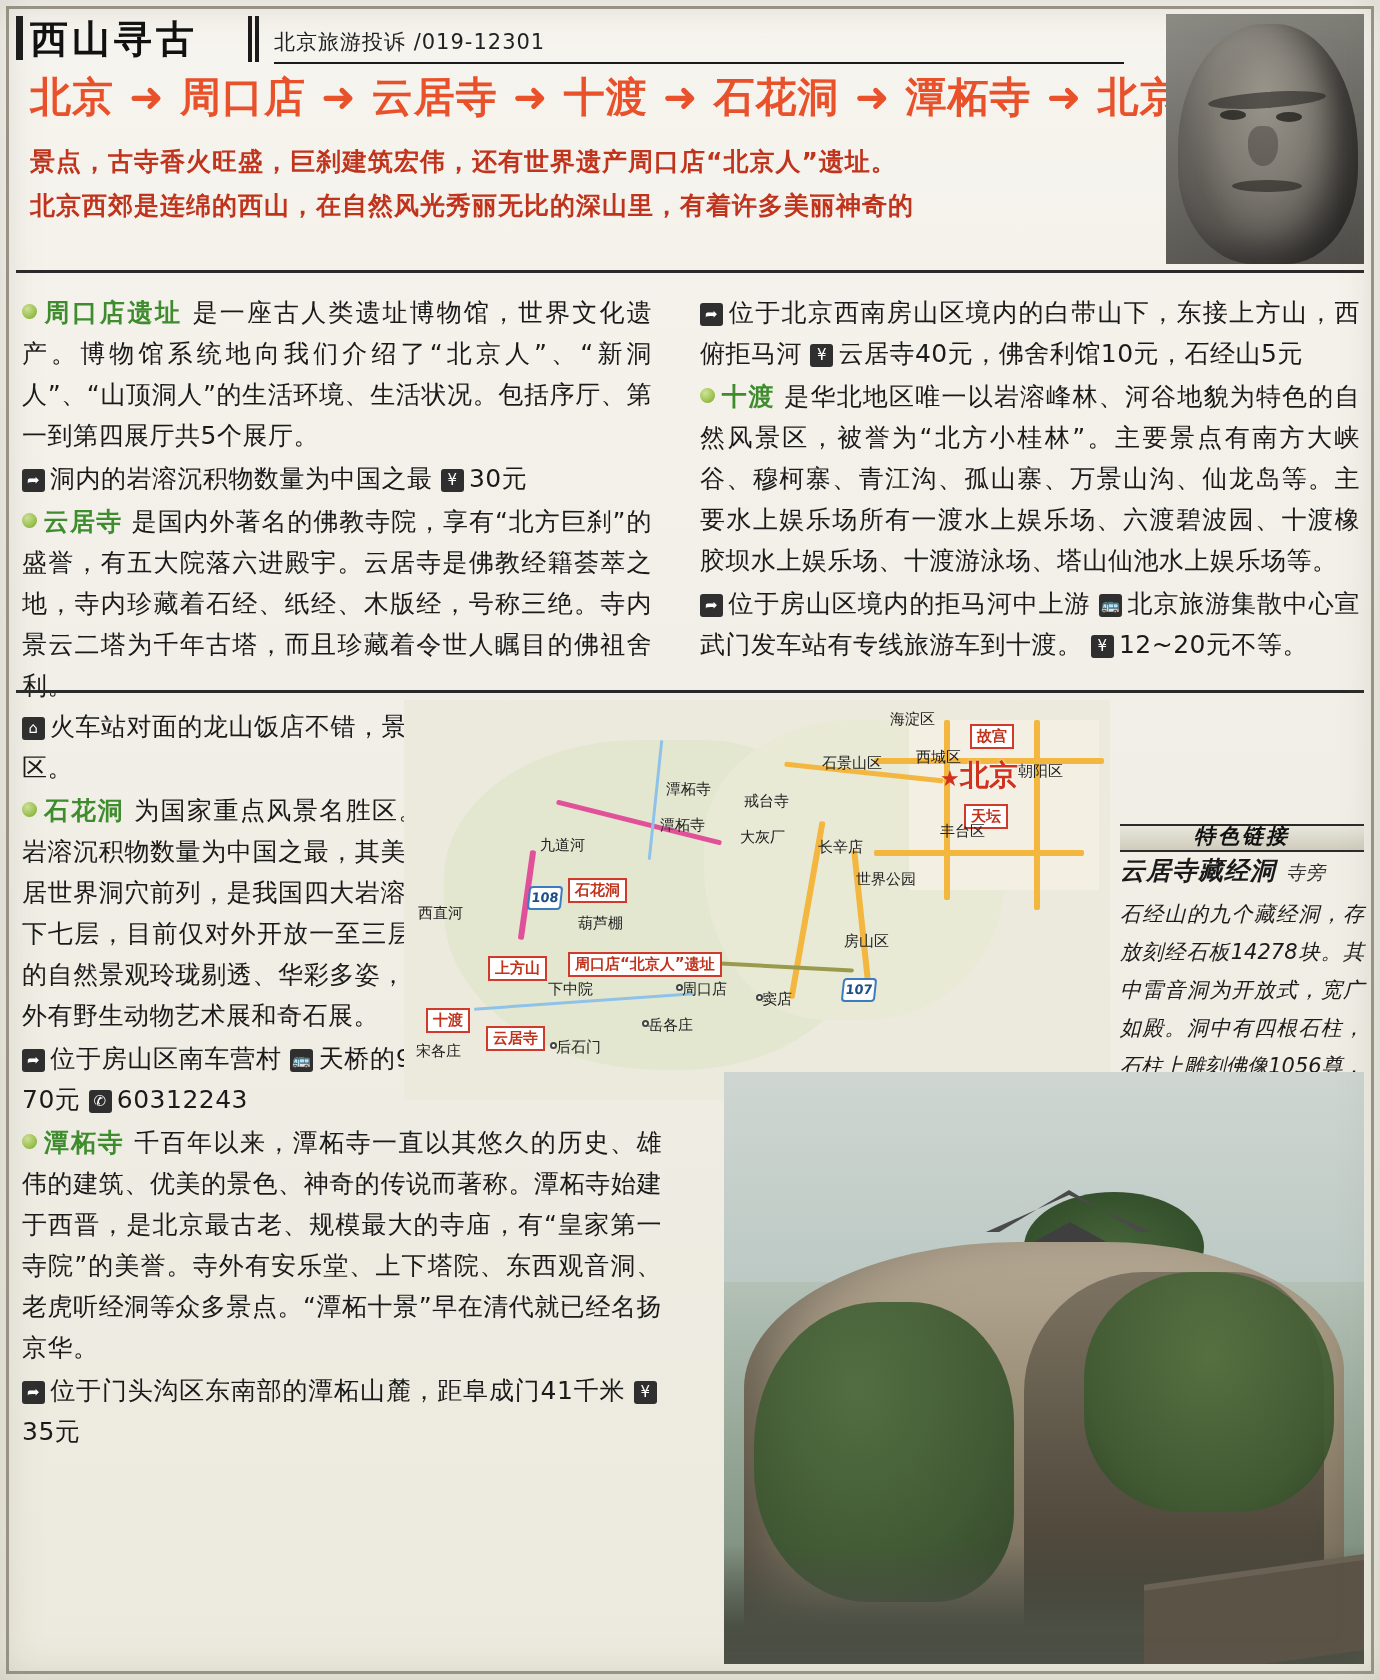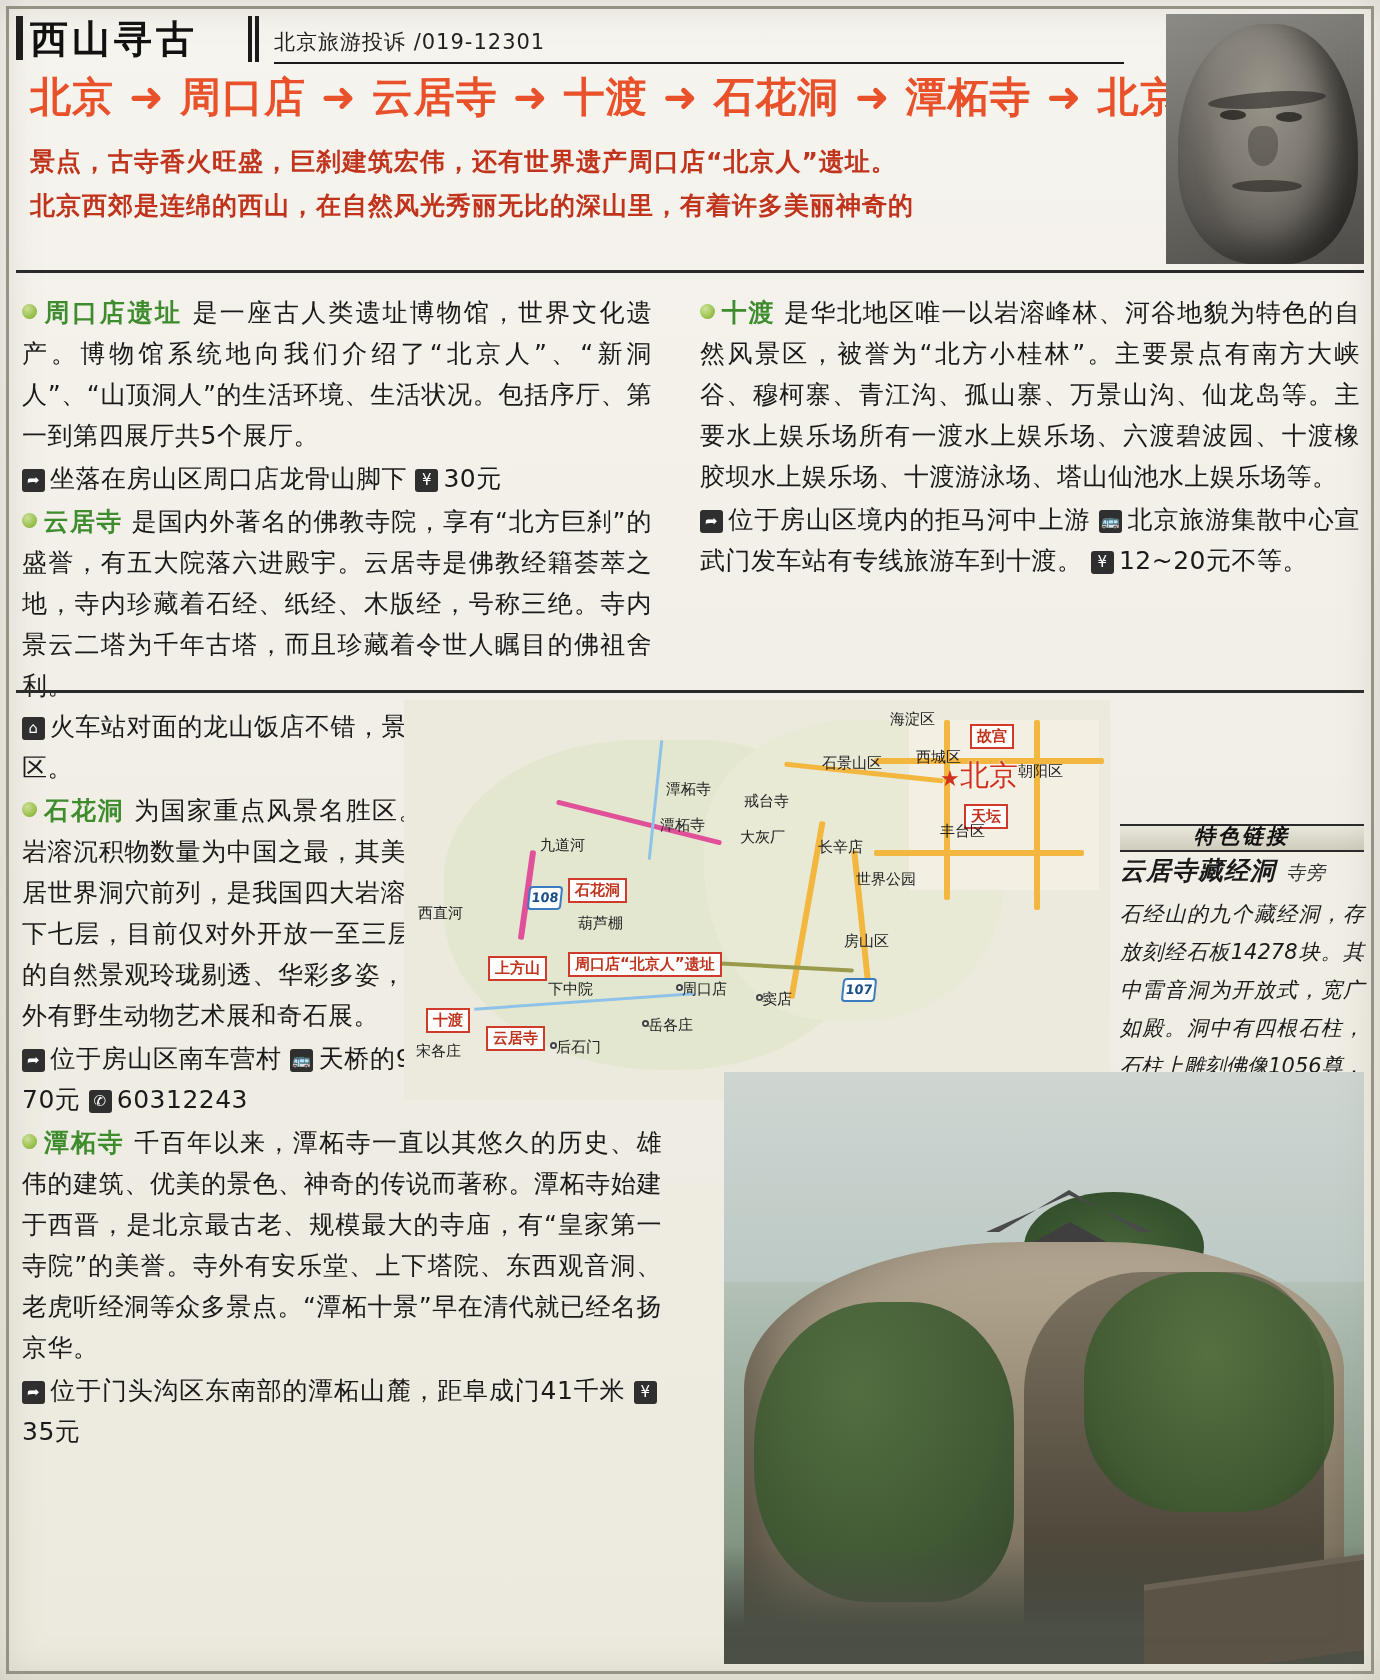--- a/index.html
+++ b/index.html
@@ -121,21 +121,21 @@
   .mlbl {
     position:absolute; font-size:15px; color:#222; white-space:nowrap;
     font-family:"DejaVu Sans","Liberation Sans",sans-serif;
   }
   .mdot { position:absolute; width:7px; height:7px; border-radius:50%; background:#fff; border:2px solid #444; }
   .mbox {
     position:absolute; background:#fff; border:2px solid #d03a2a; color:#c0341d;
     font-size:15px; font-weight:bold; padding:1px 5px; white-space:nowrap;
   }
   .beijing {
-    position:absolute; color:#d0321e; font-size:29px; font-weight:normal;
+    position:absolute; color:#d0321e; font-size:29px; font-weight:bold;
     text-shadow:0 0 3px #fff;
   }
   .mstar { position:absolute; color:#d0321e; font-size:22px; }
   .shield {
     position:absolute; width:34px; height:24px; background:#fff; border:2px solid #3b7bbf;
     border-radius:4px; color:#1c4f87; font-size:13px; font-weight:bold; text-align:center; line-height:20px;
     transform:skewX(-6deg);
   }
 
   
@@ -234,30 +234,34 @@
     </div>
   </div>
   <div class="rule-under-head"></div>
 
   <div class="col colL">
     <p class="p">
       <span class="lead-dot"></span><span class="poi">周口店遗址</span>
       <span>是一座古人类遗址博物馆，世界文化遗产。博物馆系统地向我们介绍了“北京人”、“新洞人”、“山顶洞人”的生活环境、生活状况。包括序厅、第一到第四展厅共5个展厅。</span>
     </p>
     <p class="p">
-      <span class="ic loc">➦</span><span>坐落在房山区周口店龙骨山脚下</span>
+      <span class="ic loc">➦</span><span>洞内的岩溶沉积物数量为中国之最</span>
       <span class="ic yen">¥</span><span>30元</span>
     </p>
     <p class="p">
       <span class="lead-dot"></span><span class="poi">云居寺</span>
       <span>是国内外著名的佛教寺院，享有“北方巨刹”的盛誉，有五大院落六进殿宇。云居寺是佛教经籍荟萃之地，寺内珍藏着石经、纸经、木版经，号称三绝。寺内景云二塔为千年古塔，而且珍藏着令世人瞩目的佛祖舍利。</span>
     </p>
   </div>
 
   <div class="col colR">
+    <p class="p">
+      <span class="ic loc">➦</span><span>位于北京西南房山区境内的白带山下，东接上方山，西俯拒马河</span>
+      <span class="ic yen">¥</span><span>云居寺40元，佛舍利馆10元，石经山5元</span>
+    </p>
     <p class="p">
       <span class="lead-dot"></span><span class="poi">十渡</span>
       <span>是华北地区唯一以岩溶峰林、河谷地貌为特色的自然风景区，被誉为“北方小桂林”。主要景点有南方大峡谷、穆柯寨、青江沟、孤山寨、万景山沟、仙龙岛等。主要水上娱乐场所有一渡水上娱乐场、六渡碧波园、十渡橡胶坝水上娱乐场、十渡游泳场、塔山仙池水上娱乐场等。</span>
     </p>
     <p class="p">
       <span class="ic loc">➦</span><span>位于房山区境内的拒马河中上游</span>
       <span class="ic bus">🚌</span><span>北京旅游集散中心宣武门发车站有专线旅游车到十渡。</span>
       <span class="ic yen">¥</span><span>12~20元不等。</span>
     </p>
   </div>

